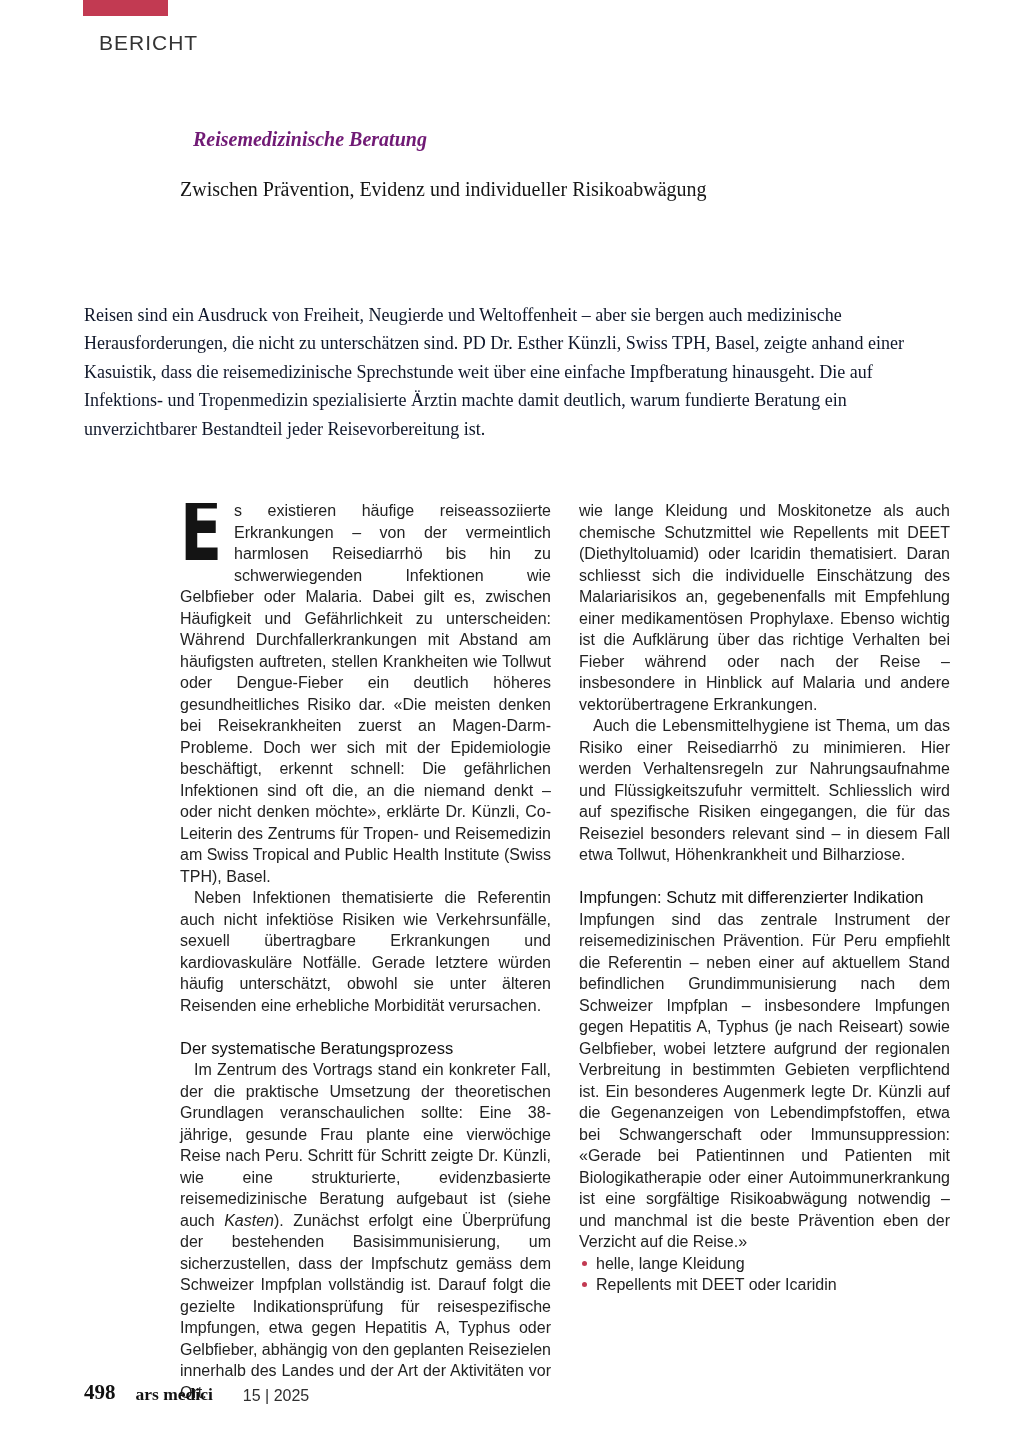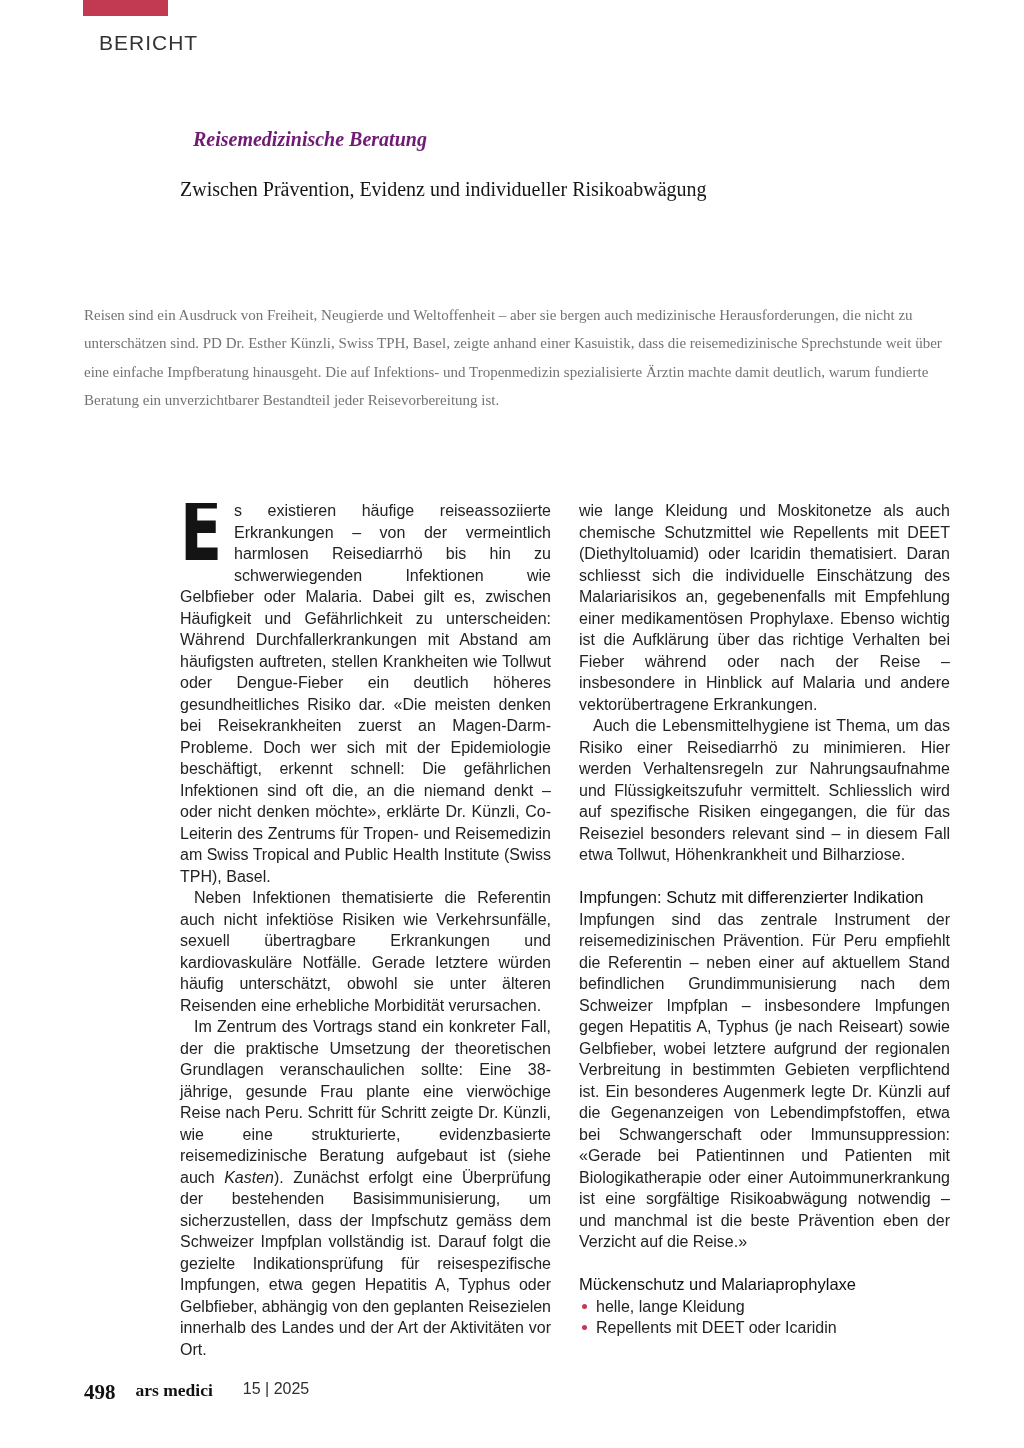--- a/index.html
+++ b/index.html
@@ -30,21 +30,21 @@
     position:absolute; left:180px; top:168px;
     width:650px;
     font-family:"Liberation Serif", serif;
     font-weight:400; font-size:20px; line-height:42px;
     color:#161616;
   }
   .lead {
     position:absolute; left:84px; top:301px;
     width:858px;
     font-family:"Liberation Serif", serif;
-    font-size:15px; line-height:28.4px; color:#737373;
+    font-size:18px; line-height:28.4px; color:#0f172a;
   }
   .columns {
     position:absolute; left:180px; top:500px;
     width:770px; display:flex; gap:28px;
   }
   .column { width:371px; }
   .column p {
     font-size:16px; line-height:21.5px;
     text-align:justify; color:#222;
     hyphens:auto; -webkit-hyphens:auto;
@@ -72,21 +72,21 @@
     font-size:16px; line-height:21.5px;
     color:#222; text-align:left;
   }
   .column li::before {
     content:""; position:absolute; left:3px; top:8px;
     width:5px; height:5px; border-radius:50%;
     background:var(--accent,#C23A52);
   }
   .page-footer {
     position:absolute; left:84px; top:1380px;
-    display:flex; align-items:flex-start;
+    display:flex; align-items:flex-end;
   }
   .pagenum { font:700 21px "Liberation Serif", serif; color:#111; }
   .journal { font:700 17.5px "Liberation Serif", serif; margin-left:20px; color:#111; }
   .issue { font:16px "Liberation Sans", sans-serif; margin-left:12px; color:#2e2e2e;padding-left:18px; }
   em { font-style:italic; }
 </style>
 </head>
 <body>
 
 <div class="accent-block"></div>
@@ -96,28 +96,28 @@
 <h1 class="title">Zwischen Prävention, Evidenz und individueller Risikoabwägung</h1>
 
 <p class="lead">Reisen sind ein Ausdruck von Freiheit, Neugierde und Weltoffenheit – aber sie bergen auch medizinische Herausforderungen, die nicht zu unterschätzen sind. PD Dr. Esther Künzli, Swiss TPH, Basel, zeigte anhand einer Kasuistik, dass die reisemedizinische Sprechstunde weit über eine einfache Impfberatung hinausgeht. Die auf Infektions- und Tropenmedizin spezialisierte Ärztin machte damit deutlich, warum fundierte Beratung ein unverzichtbarer Bestandteil jeder Reisevorbereitung ist.</p>
 
 <div class="columns">
   <div class="column" id="col-left">
       <p><span class="dropcap">
           <span>E</span>
         </span>s existieren häufige reiseassoziierte Erkrankungen – von der vermeintlich harmlosen Reisediarrhö bis hin zu schwerwiegenden Infektionen wie Gelbfieber oder Malaria. Dabei gilt es, zwischen Häufigkeit und Gefährlichkeit zu unterscheiden: Während Durchfallerkrankungen mit Abstand am häufigsten auftreten, stellen Krankheiten wie Tollwut oder Dengue-Fieber ein deutlich höheres gesundheitliches Risiko dar. «Die meisten denken bei Reisekrankheiten zuerst an Magen-Darm-Probleme. Doch wer sich mit der Epidemiologie beschäftigt, erkennt schnell: Die gefährlichen Infektionen sind oft die, an die niemand denkt – oder nicht denken möchte», erklärte Dr. Künzli, Co-Leiterin des Zentrums für Tropen- und Reisemedizin am Swiss Tropical and Public Health Institute (Swiss TPH), Basel.</p>
       <p class="indent">Neben Infektionen thematisierte die Referentin auch nicht infektiöse Risiken wie Verkehrsunfälle, sexuell übertragbare Erkrankungen und kardiovaskuläre Notfälle. Gerade letztere würden häufig unterschätzt, obwohl sie unter älteren Reisenden eine erhebliche Morbidität verursachen.</p>
+      <h2>Der systematische Beratungsprozess</h2>
       <p class="indent">Im Zentrum des Vortrags stand ein konkreter Fall, der die praktische Umsetzung der theoretischen Grundlagen veranschaulichen sollte: Eine 38-jährige, gesunde Frau plante eine vierwöchige Reise nach Peru. Schritt für Schritt zeigte Dr. Künzli, wie eine strukturierte, evidenzbasierte reisemedizinische Beratung aufgebaut ist (siehe auch <em>Kasten</em>). Zunächst erfolgt eine Überprüfung der bestehenden Basisimmunisierung, um sicherzustellen, dass der Impfschutz gemäss dem Schweizer Impfplan vollständig ist. Darauf folgt die gezielte Indikationsprüfung für reisespezifische Impfungen, etwa gegen Hepatitis A, Typhus oder Gelbfieber, abhängig von den geplanten Reisezielen innerhalb des Landes und der Art der Aktivitäten vor Ort.</p>
     </div>
   <div class="column" id="col-right">
       <p>wie lange Kleidung und Moskitonetze als auch chemische Schutzmittel wie Repellents mit DEET (Diethyltoluamid) oder Icaridin thematisiert. Daran schliesst sich die individuelle Einschätzung des Malariarisikos an, gegebenenfalls mit Empfehlung einer medikamentösen Prophylaxe. Ebenso wichtig ist die Aufklärung über das richtige Verhalten bei Fieber während oder nach der Reise – insbesondere in Hinblick auf Malaria und andere vektorübertragene Erkrankungen.</p>
       <p class="indent">Auch die Lebensmittelhygiene ist Thema, um das Risiko einer Reisediarrhö zu minimieren. Hier werden Verhaltensregeln zur Nahrungsaufnahme und Flüssigkeitszufuhr vermittelt. Schliesslich wird auf spezifische Risiken eingegangen, die für das Reiseziel besonders relevant sind – in diesem Fall etwa Tollwut, Höhenkrankheit und Bilharziose.</p>
       <h2>Impfungen: Schutz mit differenzierter Indikation</h2>
       <p>Impfungen sind das zentrale Instrument der reisemedizinischen Prävention. Für Peru empfiehlt die Referentin – neben einer auf aktuellem Stand befindlichen Grundimmunisierung nach dem Schweizer Impfplan – insbesondere Impfungen gegen Hepatitis A, Typhus (je nach Reiseart) sowie Gelbfieber, wobei letztere aufgrund der regionalen Verbreitung in bestimmten Gebieten verpflichtend ist. Ein besonderes Augenmerk legte Dr. Künzli auf die Gegenanzeigen von Lebendimpfstoffen, etwa bei Schwangerschaft oder Immunsuppression: «Gerade bei Patientinnen und Patienten mit Biologikatherapie oder einer Autoimmunerkrankung ist eine sorgfältige Risikoabwägung notwendig – und manchmal ist die beste Prävention eben der Verzicht auf die Reise.»</p>
-      <h2>Mückenschutz und Malariaprophylaxe</h2>
       <ul>
         <li>helle, lange Kleidung</li>
         <li>Repellents mit DEET oder Icaridin</li>
       </ul>
     </div>
 </div>
 
 <footer class="page-footer">
   <span class="pagenum">498</span>
   <span class="journal">ars medici</span>

